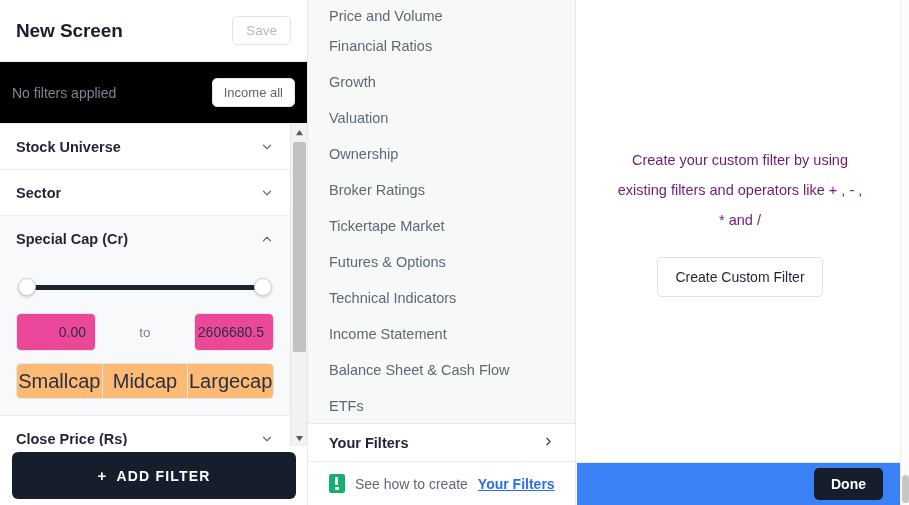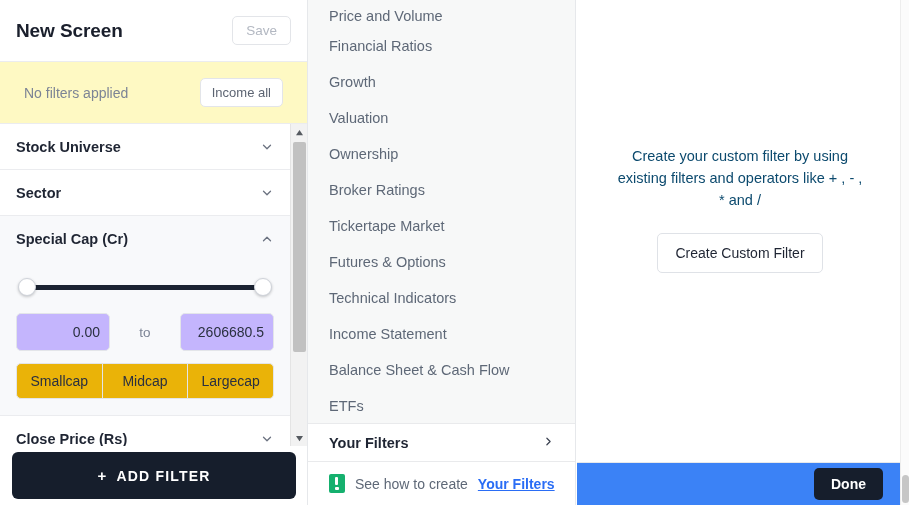--- a/index.html
+++ b/index.html
@@ -51,23 +51,23 @@
     padding: 6px 13px;
     font-family: "Liberation Sans", sans-serif;
     cursor: default;
   }
 
   .filters-applied-row {
     height: 62px;
     display: flex;
     align-items: center;
     justify-content: space-between;
-    padding: 0 24px;
+    padding: 0 12px;
     border-bottom: 1px solid #ebecef;
-    background: #fef9c3;
+    background: #000000;
   }
   .no-filters-text {
     font-size: 14px;
     color: #7c8495;
   }
   .reset-btn {
     border: 1px solid #e3e5e9;
     background: #ffffff;
     color: #5c6472;
     font-size: 13px;
@@ -142,25 +142,25 @@
   .slider-knob.left { left: 0px; }
   .slider-knob.right { right: 0px; }
 
   .range-row {
     display: flex;
     align-items: center;
     gap: 0px;
     margin-bottom: 12px;
   }
   .range-input {
-    width: 94px;
+    width: 80px;
     height: 38px;
     border: 1px solid #e3e5e9;
     border-radius: 5px;
-    background: #c4b5fd;
+    background: #ec4899;
     font-size: 14px;
     color: #2a3040;
     text-align: right;
     padding: 0 9px;
     font-family: "Liberation Sans", sans-serif;
     overflow: hidden;
     white-space: nowrap;
     display: flex;
     align-items: center;
     justify-content: flex-end;
@@ -170,23 +170,23 @@
     text-align: center;
     font-size: 13.5px;
     color: #7c8495;
   }
 
   .cap-btn-row { display: flex; }
   .cap-btn {
     flex: 1;
     height: 36px;
     border: 1px solid #e3e5e9;
-    background: #eab308;
+    background: #fdba74;
     color: #2a3040;
-    font-size: 14px;
+    font-size: 20px;
     font-family: "Liberation Sans", sans-serif;
     cursor: pointer;
   }
   .cap-btn:first-child { border-radius: 5px 0 0 5px; }
   .cap-btn:last-child { border-radius: 0 5px 5px 0; }
   .cap-btn + .cap-btn { border-left: none; }
 
   
   #left-scrollbar {
     position: absolute;
@@ -350,22 +350,22 @@
   }
   #custom-filter-block {
     position: absolute;
     left: 0; top: 145px;
     width: 326px;
     text-align: center;
     padding: 0 20px;
   }
   .cf-text {
     font-size: 14.5px;
-    color: #0c4a6e;
-    line-height: 22px;
+    color: #701a75;
+    line-height: 30px;
     max-width: 250px;
     margin: 0 auto 22px auto;
   }
   .cf-btn {
     border: 1px solid #dfe2e7;
     background: #ffffff;
     color: #1f2533;
     font-size: 14px;
     border-radius: 5px;
     padding: 11px 17px;

